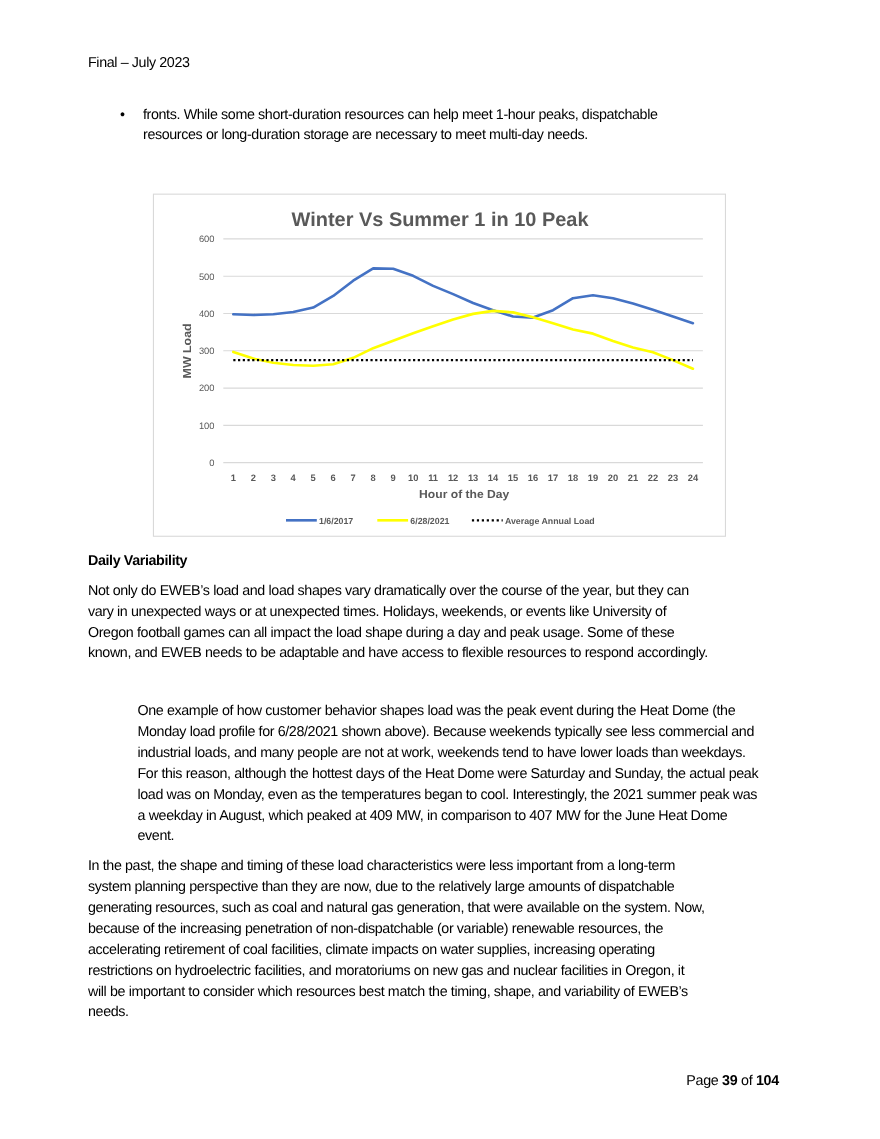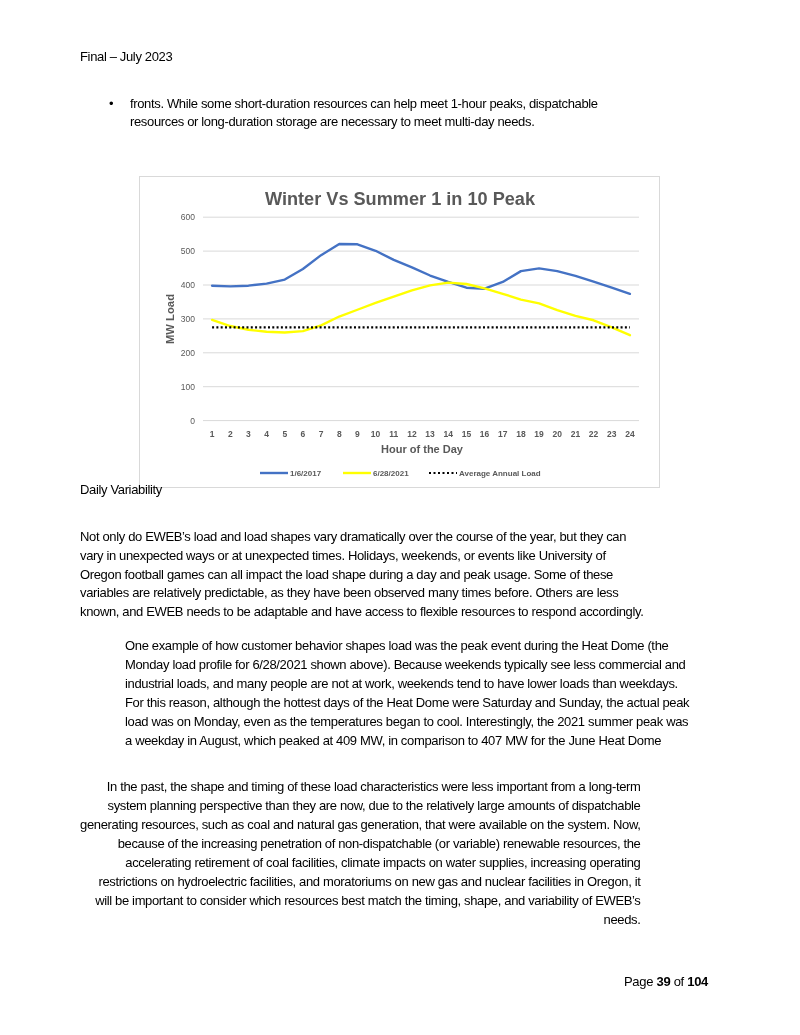--- a/index.html
+++ b/index.html
@@ -9,24 +9,24 @@
     font-family: "Liberation Sans", sans-serif;
   }
   .txt {
     position: absolute; left: 80px; font-size: 13px; line-height: 19px;
     letter-spacing: -0.35px; white-space: nowrap;
   }
   .ln { display: block; }
   #running-header { top: 47px; }
   #bullet-dot { position: absolute; left: 109px; top: 95px; font-size: 13px; line-height: 18.3px; }
   #bullet-text { left: 130px; top: 95px; line-height: 18.3px; }
-  #section-heading { top: 480px; font-weight: normal; }
+  #section-heading { top: 500px; font-weight: bold; }
   #para-1 { top: 528px; line-height: 18.8px; }
   #para-2 { top: 635.5px; line-height: 19px; margin-left: 45px; }
-  #para-3 { top: 776.5px; line-height: 19.1px; text-align: right; }
+  #para-3 { top: 776.5px; line-height: 19.1px; }
   #footer { position: absolute; right: 92px; top: 972px; font-size: 13px; line-height: 19px; letter-spacing: -0.3px; white-space: nowrap; }
   #footer b { font-weight: bold; text-align: center; }
   #chart-svg { position: absolute; left: 139px; top: 176px; width: 521px; height: 312px; overflow: visible; }
   #chart-svg text { font-family: "Liberation Sans", sans-serif; fill: #595959; }
   .chart-title { font-size: 18px; font-weight: bold; }
   .axis-title { font-size: 10.5px; font-weight: bold; }
   .ytick { font-size: 8.5px; }
   .xtick { font-size: 8.5px; font-weight: bold; }
   .legend-text { font-size: 8px; font-weight: bold; }
 </style>
@@ -184,31 +184,31 @@
         </g>
       </g>
   </svg>
 
   <div id="section-heading" class="txt">Daily Variability</div>
 
   <div id="para-1" class="txt">
     <span class="ln">Not only do EWEB’s load and load shapes vary dramatically over the course of the year, but they can</span>
     <span class="ln">vary in unexpected ways or at unexpected times. Holidays, weekends, or events like University of</span>
     <span class="ln">Oregon football games can all impact the load shape during a day and peak usage. Some of these</span>
-    <span class="ln">variables are relatively predictable, as they have been observed many times before. Others are less</span>
     <span class="ln">known, and EWEB needs to be adaptable and have access to flexible resources to respond accordingly.</span>
   </div>
 
   <div id="para-2" class="txt">
     <span class="ln">One example of how customer behavior shapes load was the peak event during the Heat Dome (the</span>
     <span class="ln">Monday load profile for 6/28/2021 shown above). Because weekends typically see less commercial and</span>
     <span class="ln">industrial loads, and many people are not at work, weekends tend to have lower loads than weekdays.</span>
     <span class="ln">For this reason, although the hottest days of the Heat Dome were Saturday and Sunday, the actual peak</span>
     <span class="ln">load was on Monday, even as the temperatures began to cool. Interestingly, the 2021 summer peak was</span>
     <span class="ln">a weekday in August, which peaked at 409 MW, in comparison to 407 MW for the June Heat Dome</span>
+    <span class="ln">event.</span>
   </div>
 
   <div id="para-3" class="txt">
     <span class="ln">In the past, the shape and timing of these load characteristics were less important from a long-term</span>
     <span class="ln">system planning perspective than they are now, due to the relatively large amounts of dispatchable</span>
     <span class="ln">generating resources, such as coal and natural gas generation, that were available on the system. Now,</span>
     <span class="ln">because of the increasing penetration of non-dispatchable (or variable) renewable resources, the</span>
     <span class="ln">accelerating retirement of coal facilities, climate impacts on water supplies, increasing operating</span>
     <span class="ln">restrictions on hydroelectric facilities, and moratoriums on new gas and nuclear facilities in Oregon, it</span>
     <span class="ln">will be important to consider which resources best match the timing, shape, and variability of EWEB’s</span>

